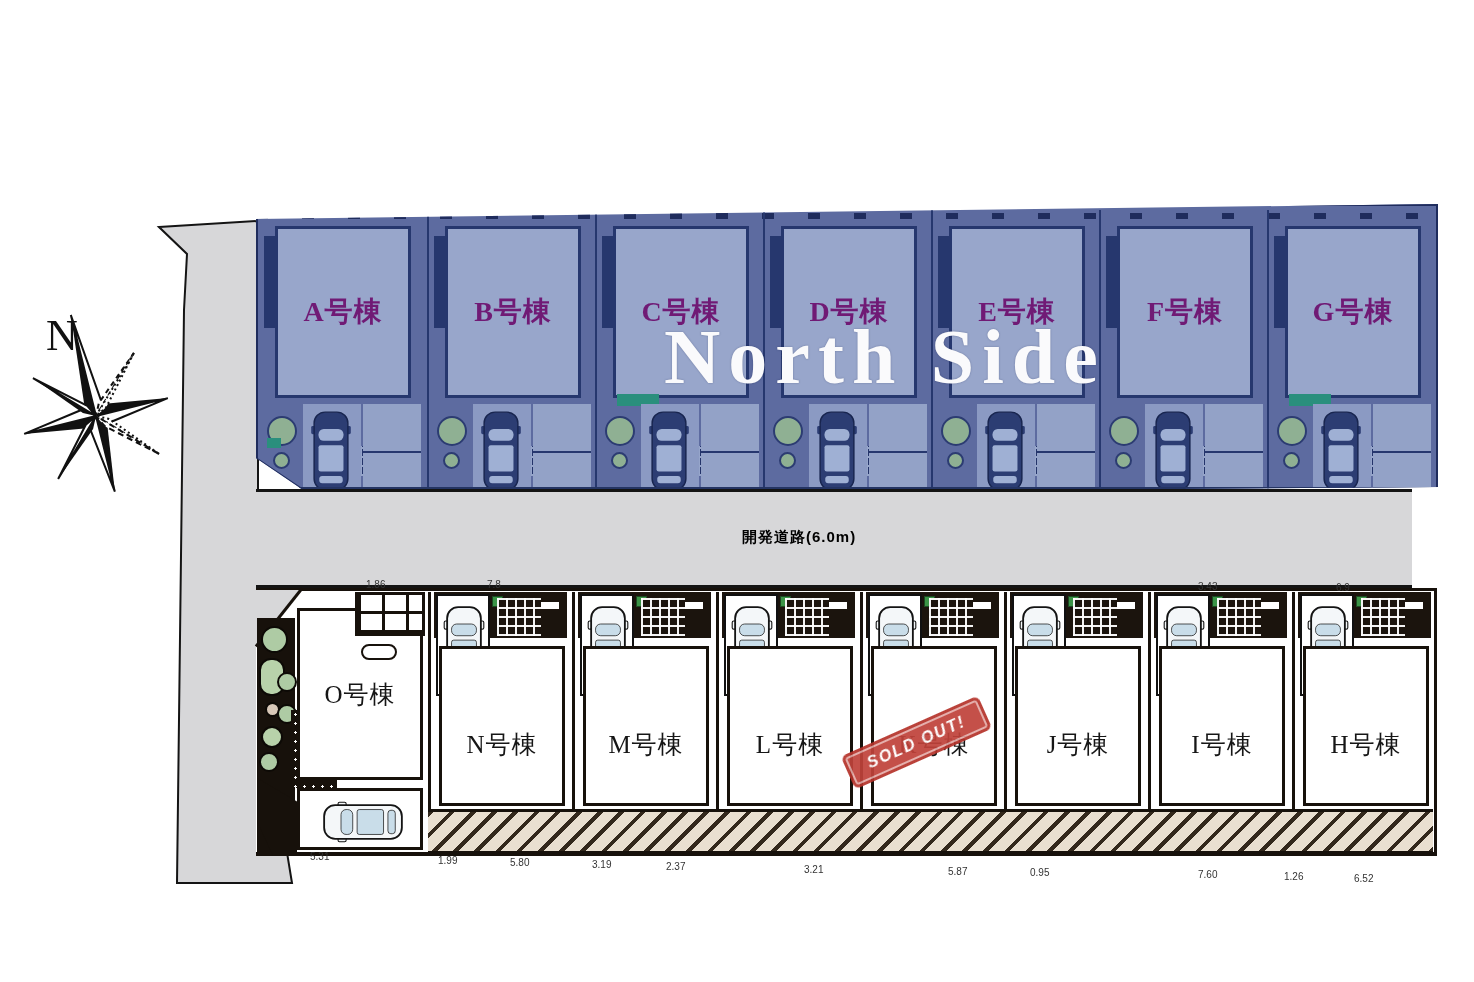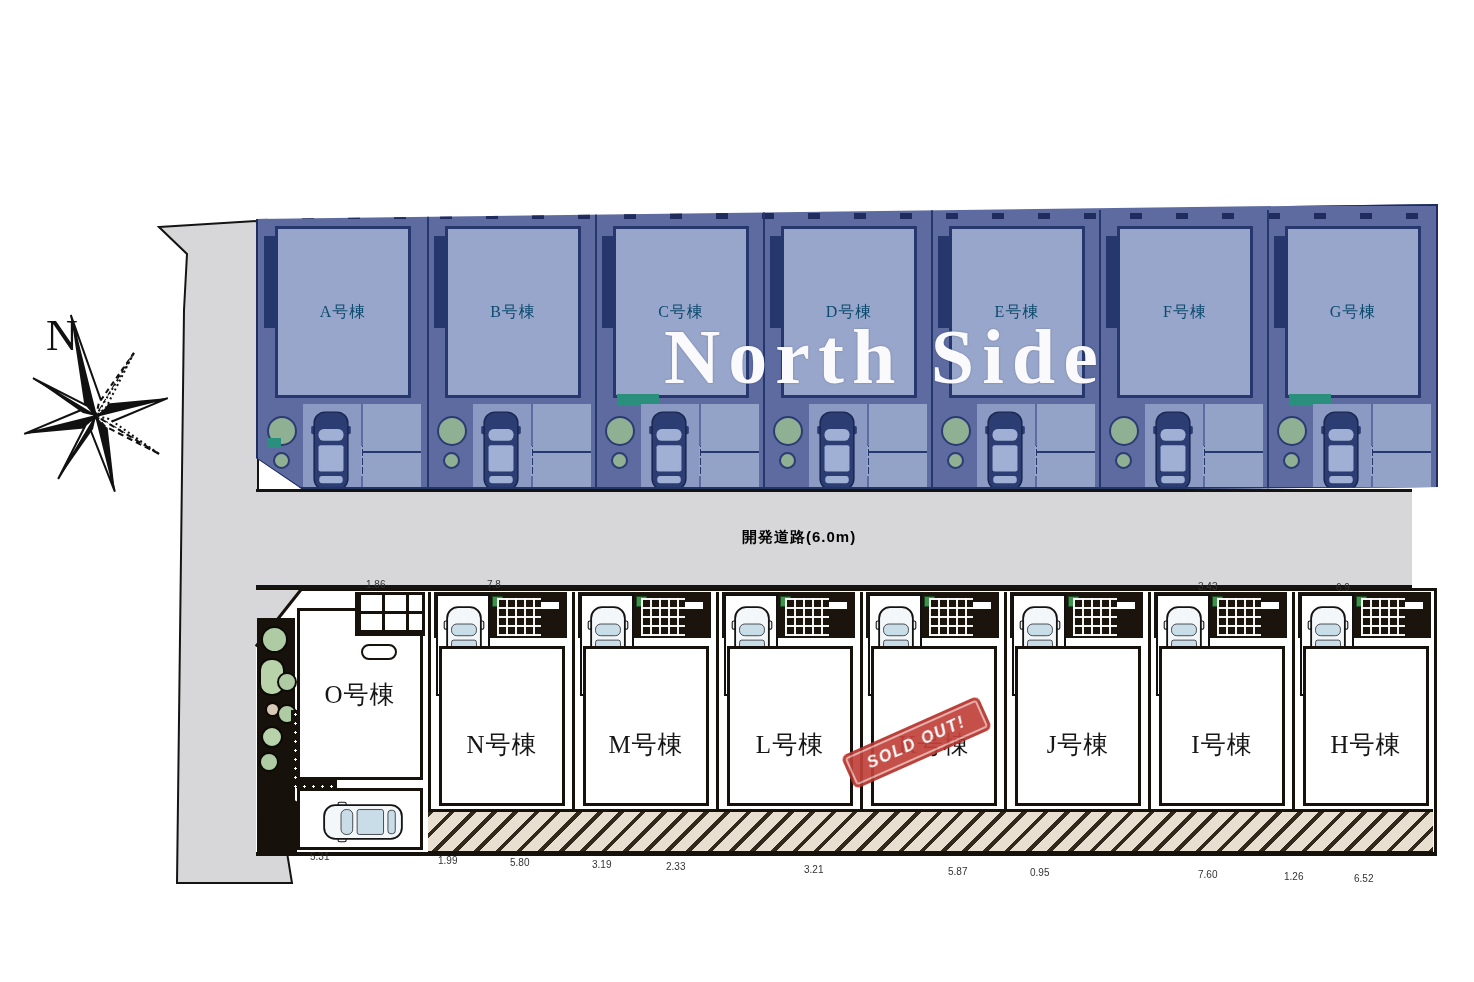--- a/index.html
+++ b/index.html
@@ -25,21 +25,21 @@
          box-shadow:inset 0 0 0 2px #1f2c5d;}
   .ticks{left:0;right:0;top:9px;height:6px;
          background:repeating-linear-gradient(90deg,#1f2c5d 0 12px,transparent 12px 46px);}
   .nbottom{left:0;right:0;bottom:0;height:10px;background:#243463;}
   .ndiag{left:0;top:253px;width:68px;height:3px;background:#1f2c5d;
          transform:rotate(34deg);transform-origin:0 0;}
   .nlot{top:6px;width:166px;height:280px;border-left:2px solid #26376e;}
   .nlot.first{border-left:none;}
   .nb{left:16px;top:16px;width:136px;height:172px;background:#98a6cb;border:3px solid #26376e;
       display:flex;align-items:center;justify-content:center;}
-  .nb span{position:relative;font-size:16px;font-weight:400;color:#0c4a6e;letter-spacing:1px;}
+  .nb span{position:relative;font-size:28px;font-weight:700;color:#701a75;letter-spacing:1px;}
   .entry{left:5px;top:26px;width:11px;height:92px;background:#26376e;}
   .gn{left:92px;top:236px;width:44px;height:30px;background-color:#24346a;
       background-image:repeating-linear-gradient(90deg,#96a5ca 0 2px,transparent 2px 9px),
                        repeating-linear-gradient(0deg,#96a5ca 0 2px,transparent 2px 9px);}
   .tree{border-radius:50%;background:#8fb093;border:2px solid #2c3c72;}
   .t1{left:8px;top:206px;width:30px;height:30px;}
   .t2{left:14px;top:242px;width:17px;height:17px;}
   .npad{left:44px;top:194px;width:58px;height:96px;background:#8b9ac3;}
   .npad2{left:104px;top:194px;width:58px;height:96px;background:#93a2c7;}
   .pdiv{left:104px;top:241px;width:58px;height:2px;background:#26376e;}
@@ -443,21 +443,21 @@
 
   <span class="dim" style="left:366px;top:579px">1.86</span>
   <span class="dim" style="left:487px;top:579px">7.8</span>
   <span class="dim" style="left:1198px;top:581px">3.43</span>
   <span class="dim" style="left:1336px;top:582px">6.9</span>
 
   <span class="dim" style="left:310px;top:851px">5.31</span>
   <span class="dim" style="left:438px;top:855px">1.99</span>
   <span class="dim" style="left:510px;top:857px">5.80</span>
   <span class="dim" style="left:592px;top:859px">3.19</span>
-  <span class="dim" style="left:666px;top:861px">2.33</span>
+  <span class="dim" style="left:666px;top:861px">2.37</span>
   <span class="dim" style="left:804px;top:864px">3.21</span>
   <span class="dim" style="left:948px;top:866px">5.87</span>
   <span class="dim" style="left:1030px;top:867px">0.95</span>
   <span class="dim" style="left:1198px;top:869px">7.60</span>
   <span class="dim" style="left:1284px;top:871px">1.26</span>
   <span class="dim" style="left:1354px;top:873px">6.52</span>
 
 </div>
 
 </body></html>

